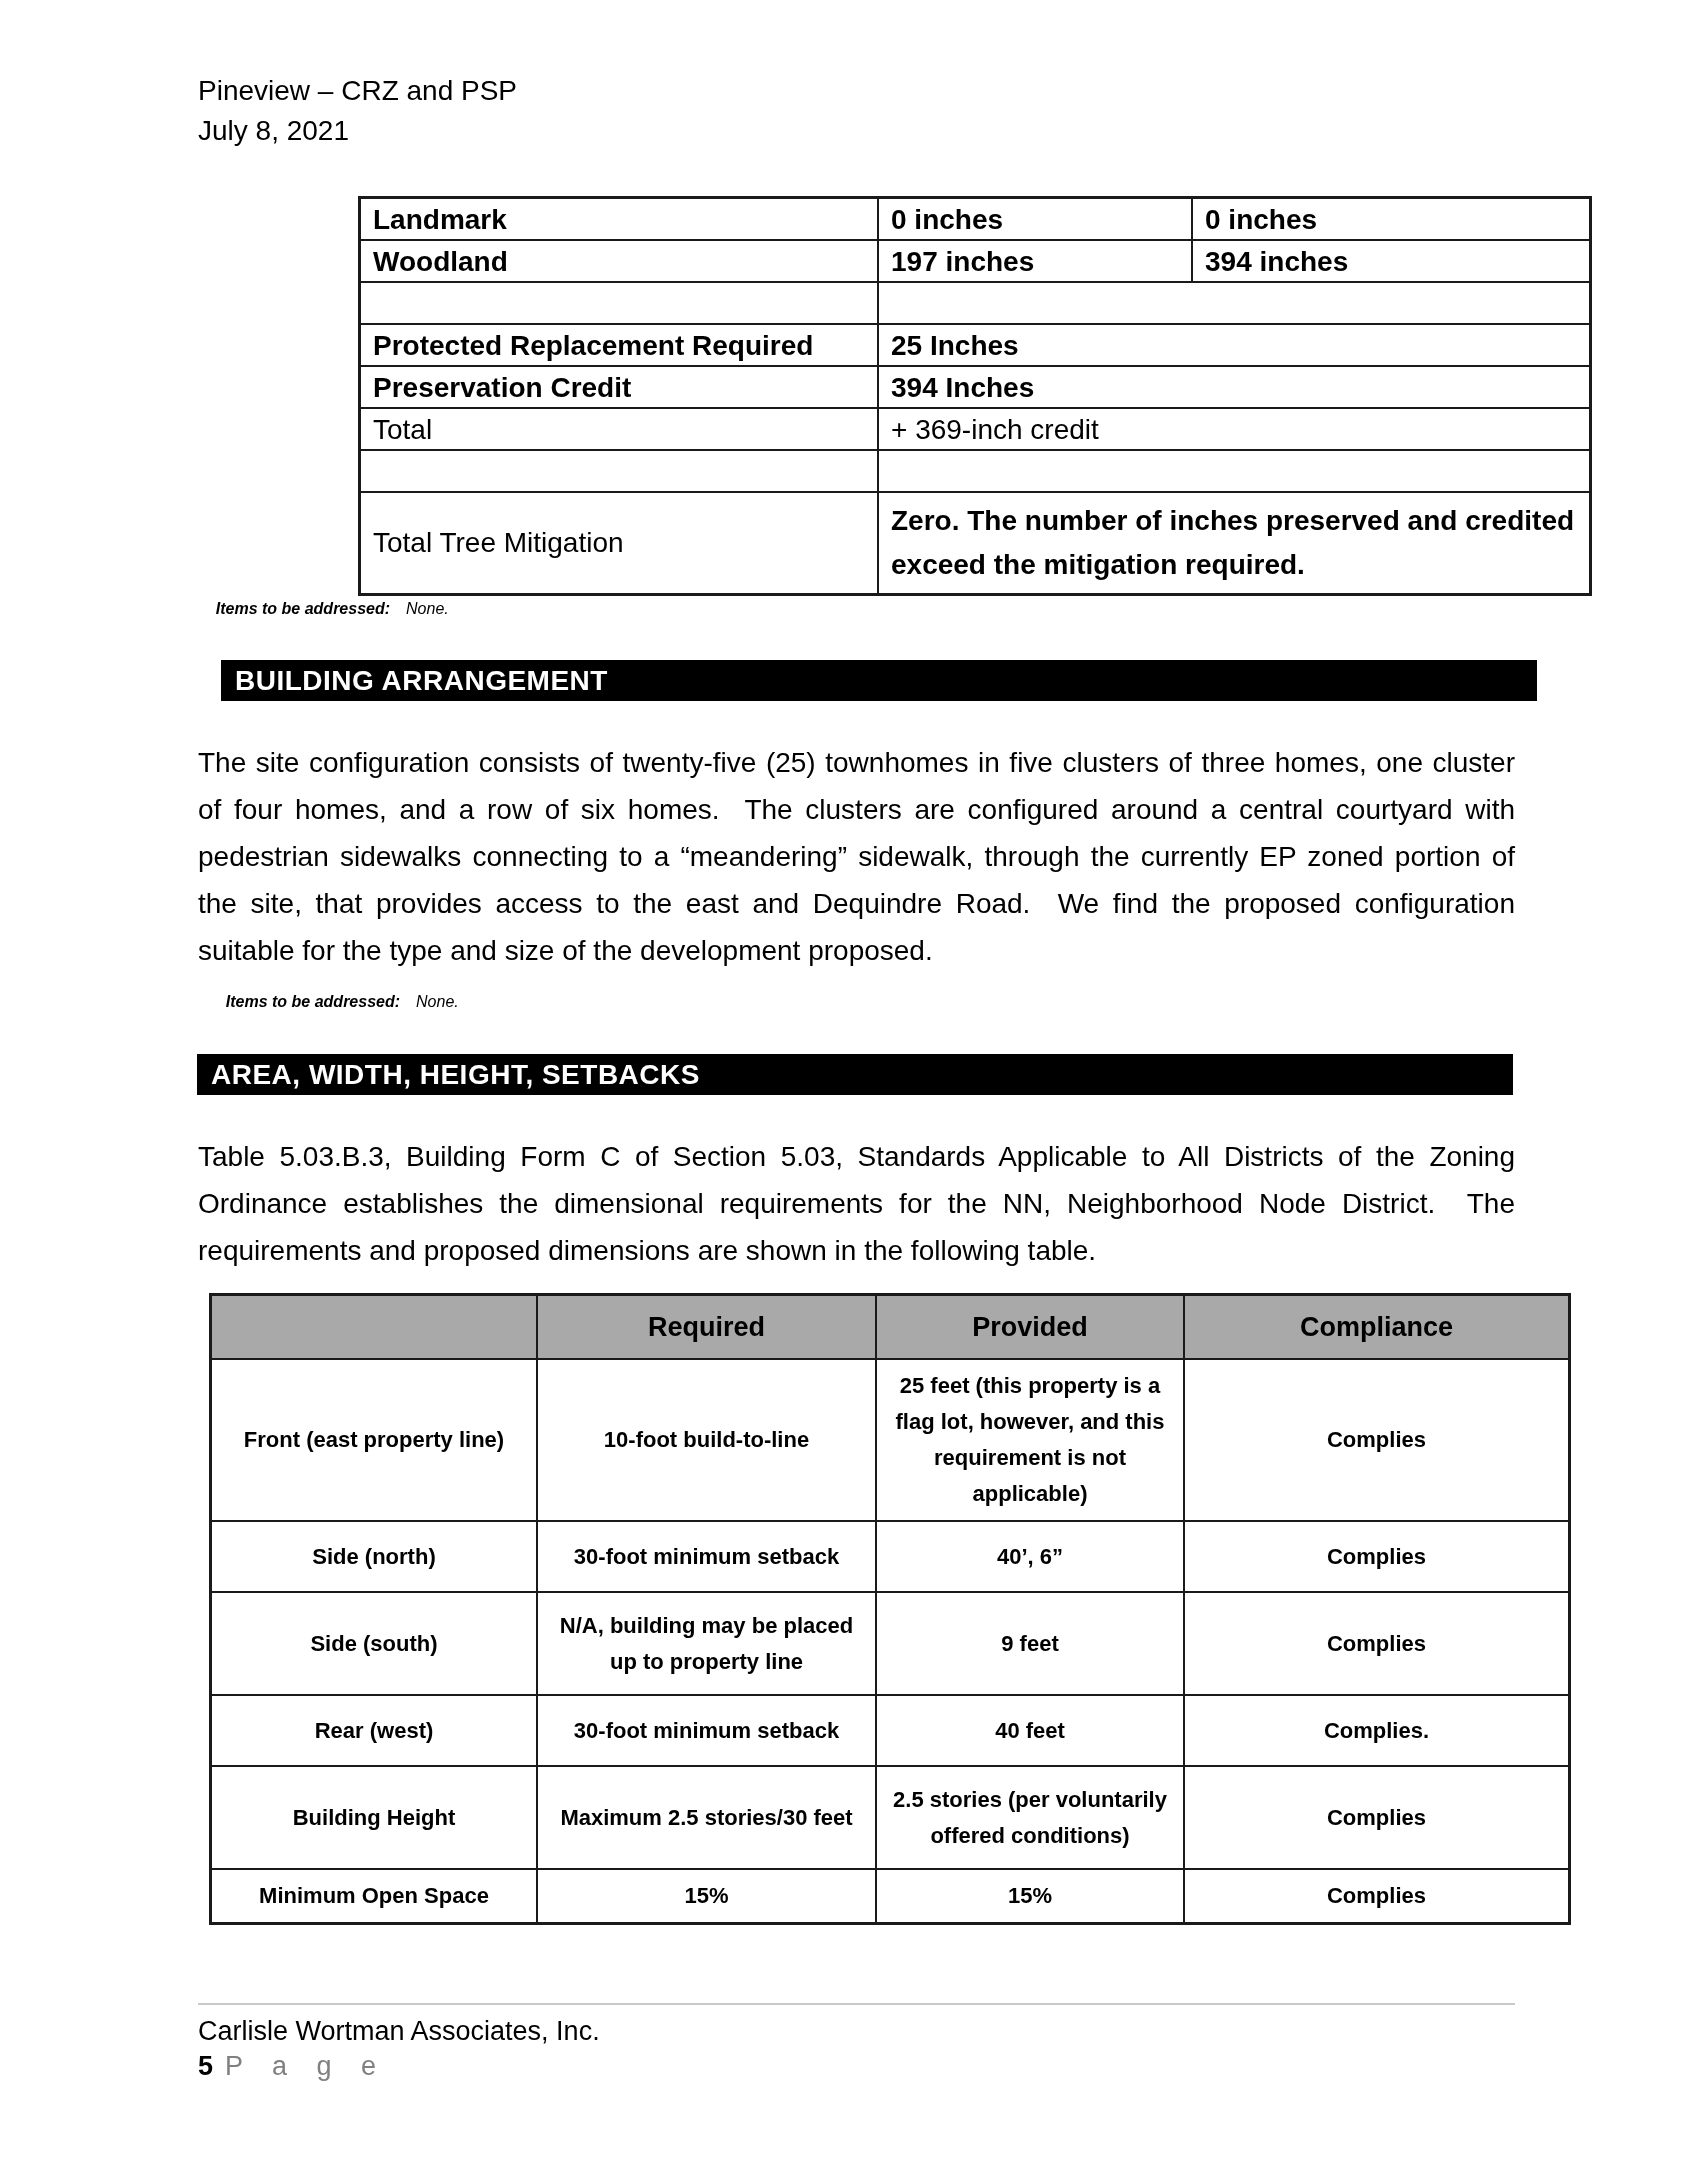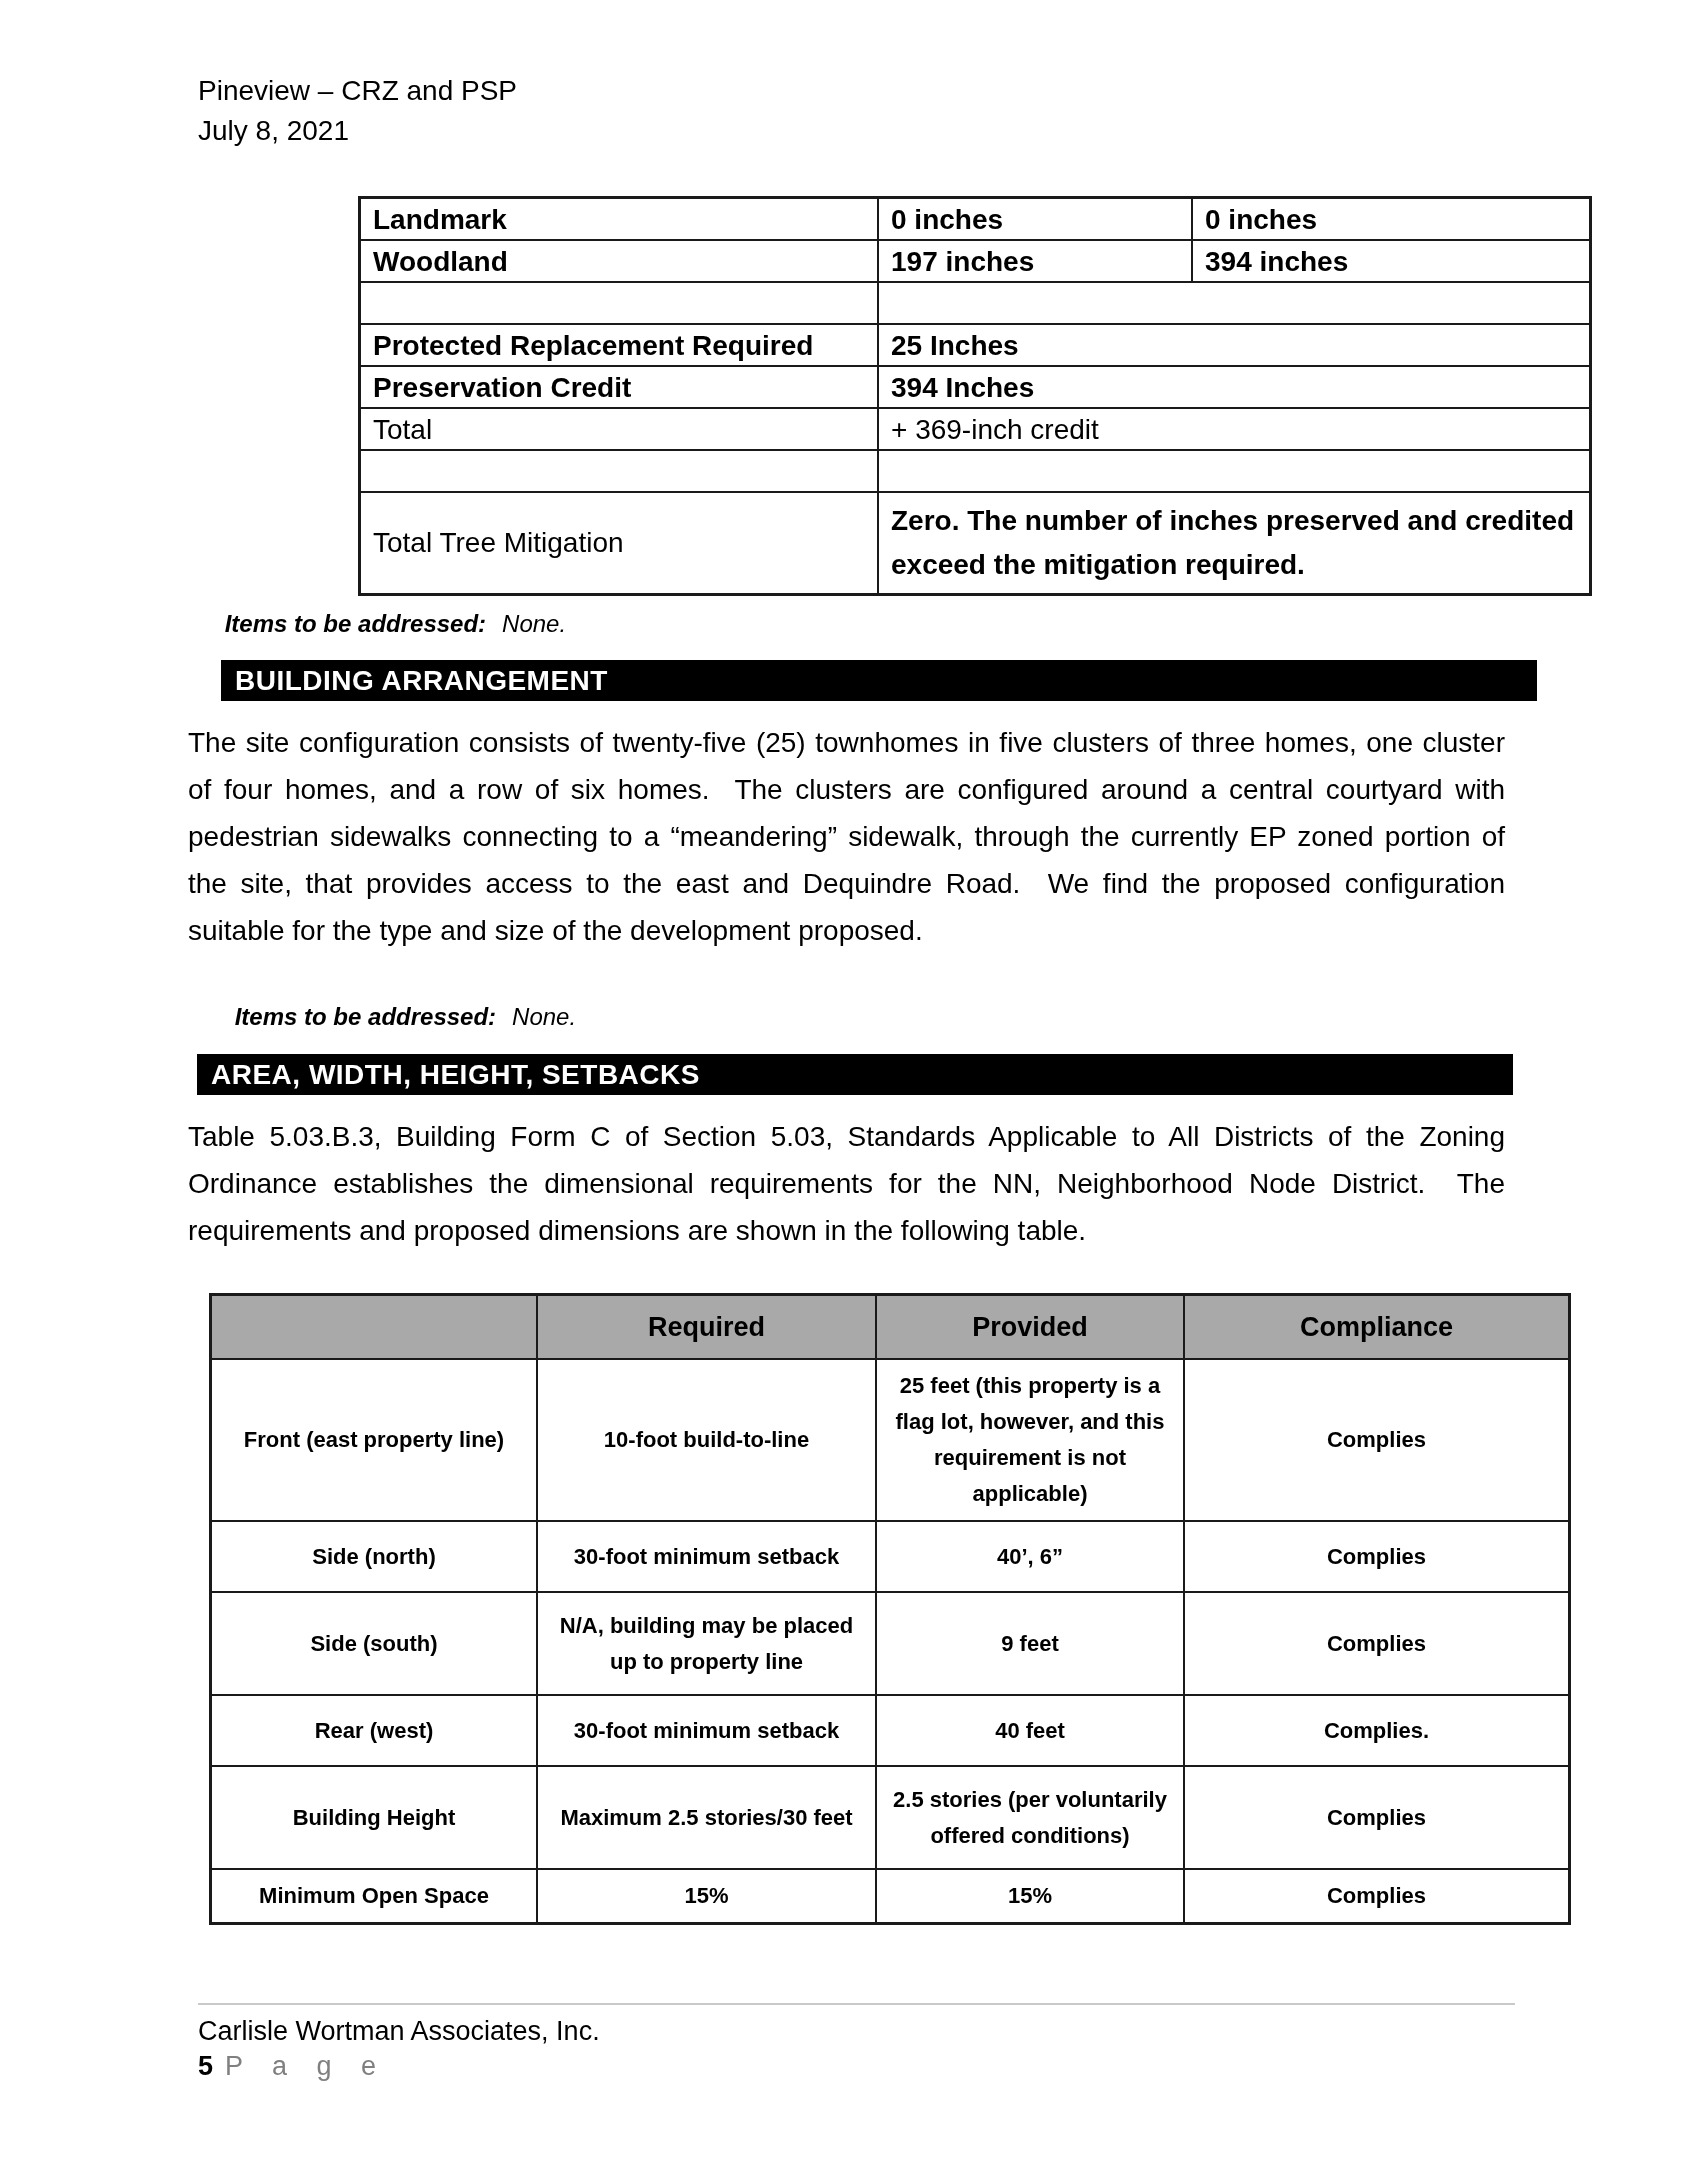--- a/index.html
+++ b/index.html
@@ -24,43 +24,43 @@
   .mit-table{left:358px;top:196px;}
   .mit-table table{width:1152px;border:3px solid #1a1a1a;}
   .mit-table td{font-size:28px;line-height:33px;padding:3px 12px;height:34px;}
   .mit-table .c1{width:492px;}
   .mit-table .c2{width:288px;}
   .mit-table .c3{width:372px;}
   .mit-table .bold{font-weight:normal;}
   .mit-table .tall{line-height:44px;padding-top:6px;padding-bottom:6px;}
 
   
-  .items-line{font-size:24px;font-style:italic;white-space:pre-wrap;}
+  .items-line{font-size:16px;font-style:italic;white-space:pre-wrap;}
   .items-line .lbl{font-weight:bold;}
   .items-line .val{margin-left:16px;}
   .items-1{left:198px;top:582px;}
   .items-2{left:208px;top:975px;}
 
   
   .banner{
     left:197px;width:1316px;height:41px;
     background:#000000;color:#ffffff;
     font-size:28px;font-weight:bold;
     display:flex;align-items:center;
     padding-left:14px;box-sizing:border-box;
     letter-spacing:0.5px;
   }
   .banner-1{top:660px;margin-left:24px;}
   .banner-2{top:1054px;}
 
   
   .para{
-    left:188px;width:1317px;
+    left:198px;width:1317px;
     font-size:28px;line-height:47px;
-    text-align:justify;white-space:pre-wrap;
+    text-align:justify;white-space:pre-wrap;margin-top:20px;
   }
   .para-1{top:719px;}
   .para-2{top:1113px;}
 
   
   .dim-table{left:209px;top:1293px;}
   .dim-table table{width:1286px;border:3px solid #1a1a1a;}
   .dim-table th{
     background:#a9a9a9;font-size:27px;font-weight:bold;
     height:62px;text-align:center;padding:0 8px;

